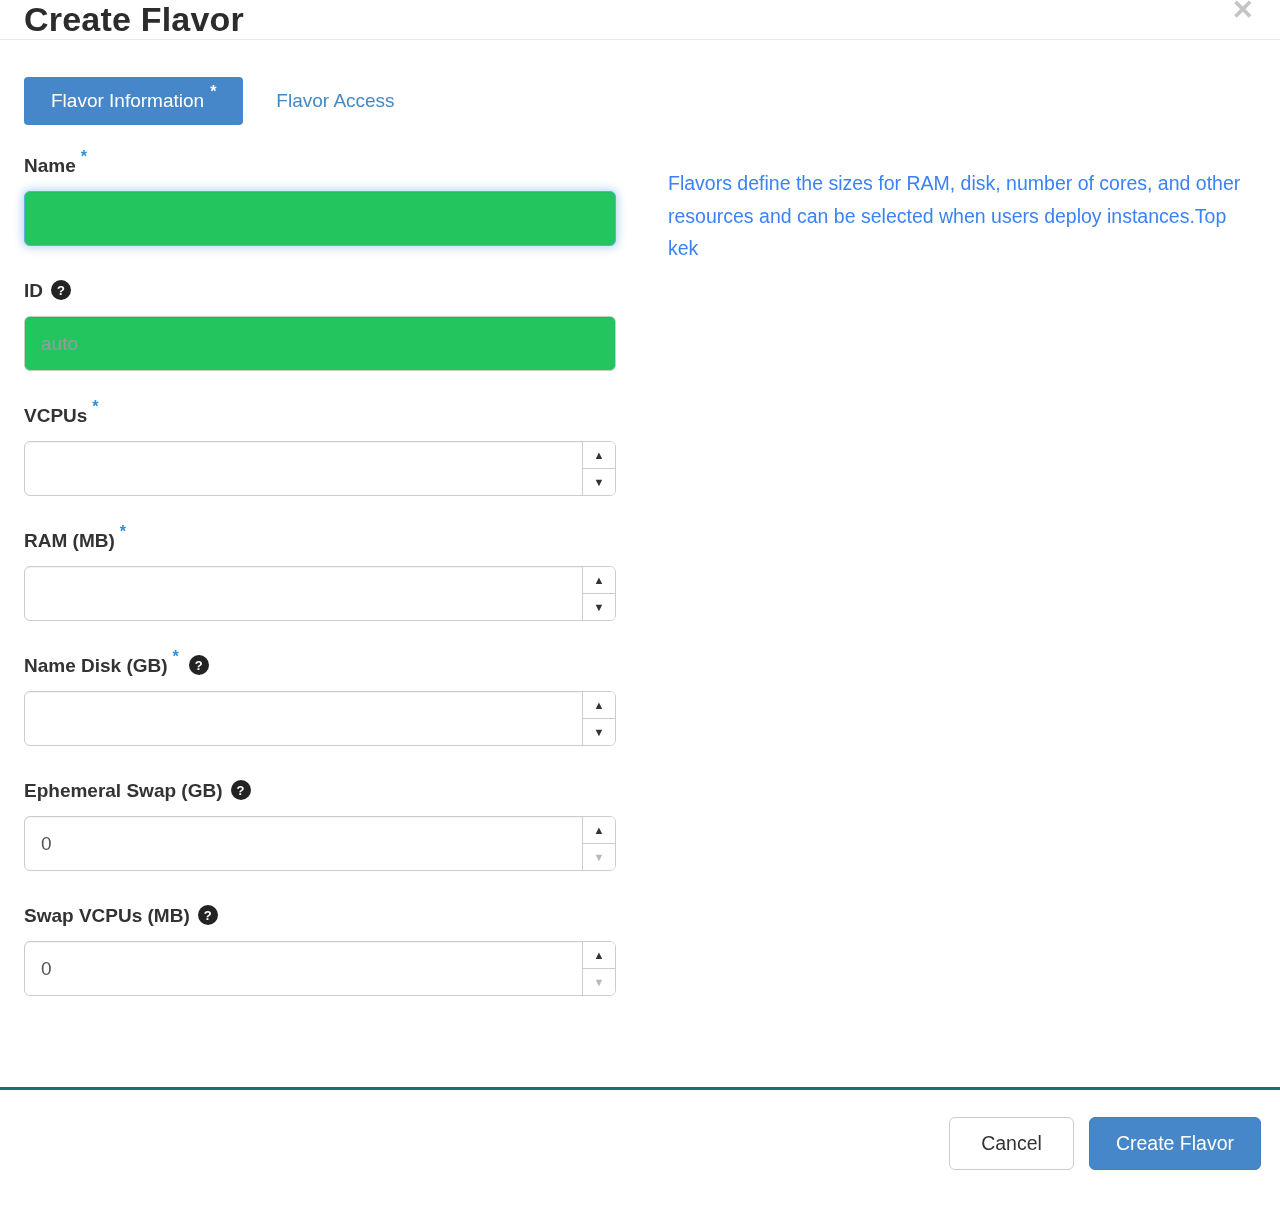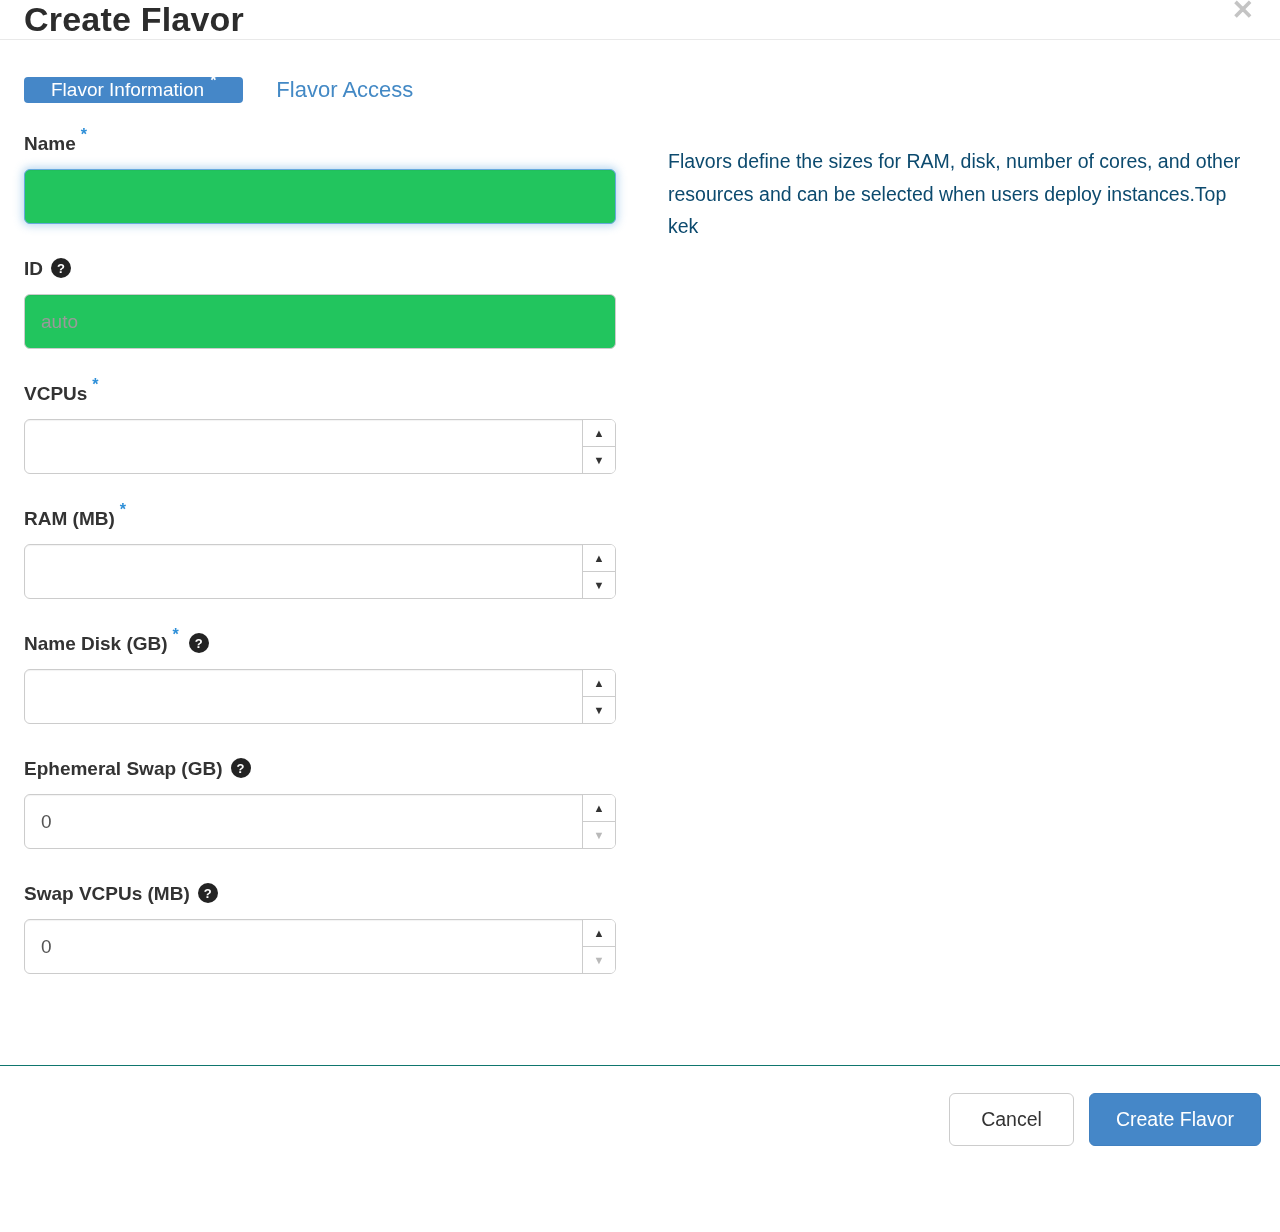--- a/index.html
+++ b/index.html
@@ -14,31 +14,31 @@
   .modal-title { font-size:34px; font-weight:bold; color:#2c2c2c; letter-spacing:.2px; }
   .close-btn { background:none; border:none; cursor:pointer; padding:4px; margin-top:-18px; }
   .close-x { font-size:27px; font-weight:bold; color:#c4c4c4; line-height:1; }
 
   
   .modal-body { padding:0 24px; flex:1; }
 
   
   .tabs { margin-top:37px; display:flex; align-items:center; }
   .tab-active { background:#4587c8; border:none; border-radius:4px; color:#fff;
-                font-size:19px; padding:2px 27px; cursor:pointer; display:inline-flex; }
-  .tab-link { background:none; border:none; color:#4389c5; font-size:22px;
+                font-size:19px; padding:13px 27px; cursor:pointer; display:inline-flex; }
+  .tab-link { background:none; border:none; color:#4389c5; font-size:19px;
               margin-left:33px; cursor:pointer; }
   .sup-mark { font-size:16px; font-weight:bold; position:relative; top:-7px; margin-left:6px; }
   .tab-active .sup-mark { color:#fff; }
 
   
   .form-row { display:flex; margin-top:30px; align-items:flex-start; }
   .col-fields { width:592px; flex:0 0 592px; }
   .col-desc { margin-left:52px; width:580px; margin-top:12px; }
-  .desc-text { font-size:19.5px; line-height:32.5px; color:#0c4a6e; }
+  .desc-text { font-size:19.5px; line-height:32.5px; color:#3b82f6; }
 
   .field { margin-bottom:34px; }
   .field-label { display:flex; height:25px; margin-bottom:11px;
                  font-size:19px; font-weight:bold; color:#333; }
   .req-mark { color:#2e8fd8; font-size:16px; font-weight:bold; position:relative;
               top:-7px; margin-left:5px; }
   .help-icon { width:20px; height:20px; border-radius:50%; background:#232323; color:#fff;
                font-size:13px; font-weight:bold; display:inline-flex; align-items:center;
                justify-content:center; margin-left:8px; flex:0 0 20px; }
   .req-mark + .help-icon { margin-left:10px; }
@@ -57,21 +57,21 @@
                   padding:0 16px; background:transparent; min-width:0; }
   .spinner { width:33px; flex:0 0 33px; border-left:1px solid #ccc; display:flex;
              flex-direction:column; background:#fff; }
   .spin-btn { flex:1; border:none; background:#fff; cursor:pointer; display:flex;
               align-items:center; justify-content:center; padding:0; }
   .spin-btn.up { border-bottom:1px solid #ccc; }
   .spin-arrow { font-size:11px; color:#333; line-height:1; }
   .spin-btn.disabled .spin-arrow { color:#b9b9b9; }
 
   
-  .modal-footer { border-top:1px solid #0f766e; margin-top:57px; padding:27px 19px 0 19px;
+  .modal-footer { border-top:3px solid #0f766e; margin-top:57px; padding:27px 19px 0 19px;
                   display:flex; justify-content:flex-end; align-items:flex-start; gap:15px; }
   .btn { height:53px; font-size:19.5px; border-radius:6px; cursor:pointer;
          font-family:"Liberation Sans", sans-serif; }
   .btn-cancel { background:#fff; border:1px solid #ccc; color:#333; padding:0 31px; }
   .btn-primary { background:#4587c8; border:1px solid #4080c0; color:#fff; padding:0 26px; }
 
   .bottom-fade { height:18px; margin-top:21px;
                  background:linear-gradient(#ffffff, #f4f4f5); }
 </style>
 </head>

